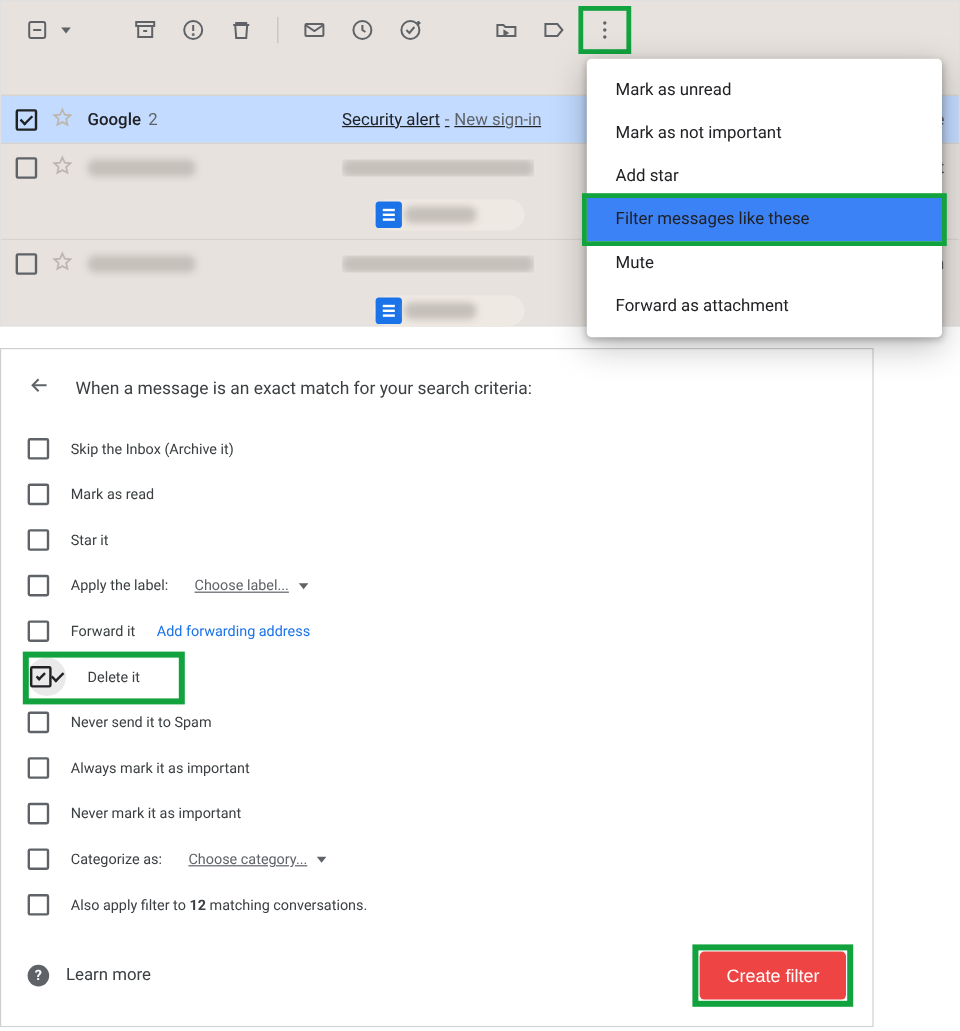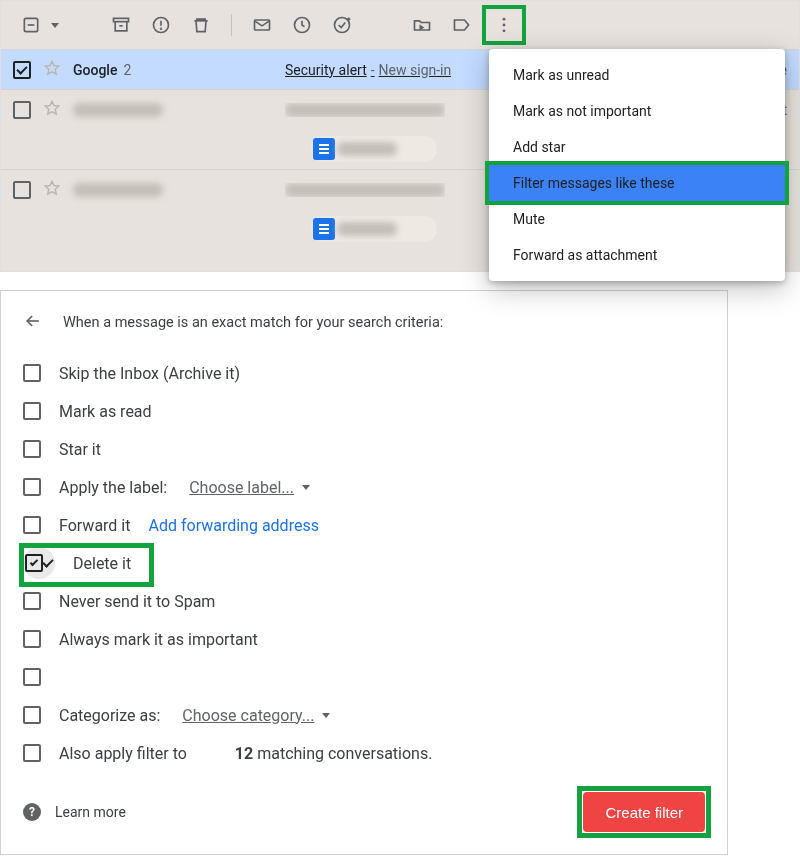--- a/index.html
+++ b/index.html
@@ -42,21 +42,21 @@
   .spacer36{width:36px;}
 
   .hl-green{ outline:4px solid #12a33f; outline-offset:-2px; }
 
   .rows { }
   .row {
     display:flex; align-items:center;
     height:40px; padding:0 12px; gap:12px;
     border-top:1px solid #d8d3cd;
   }
-  .row.sel{ background:#c2dbff; }
+  .row.sel{ background:#c2dbff;margin-top:30px; }
   .cb{ width:18px;height:18px;border:2px solid #5f6368;border-radius:2px;display:flex;align-items:center;justify-content:center;background:#fff0; }
   .cb.checked{border-color:#202124;}
   .cb.checked::after{content:"";width:8px;height:4px;border-left:2px solid #202124;border-bottom:2px solid #202124;transform:rotate(-45deg);margin-top:-2px;}
   .star{color:#bdb7b0;}
   .star svg{width:18px;height:18px;}
   .sender{font-weight:500;min-width:200px;display:flex;gap:6px;align-items:center;}
   .count{color:#5f6368;font-weight:400;}
   .subj{display:flex;gap:4px;align-items:center;overflow:hidden;white-space:nowrap;text-decoration:underline;}
   .sgrey{color:#5f6368;}
   .blur{ filter: blur(3px); background:#c4bfb9; color:transparent; border-radius:6px; height:14px;}
@@ -82,26 +82,26 @@
   .filter-panel{
     width:728px; margin-top:18px;
     border:1px solid #d0d0d0;
     padding:20px 22px 22px 22px;
     position:relative;
   }
   .fpheader{display:flex;align-items:center;gap:20px;margin-bottom:20px;}
   .back svg{width:20px;height:20px;color:#5f6368;}
   .fptxt{font-size:14.5px;color:#3c4043;}
 
-  .opt{display:flex;align-items:center;gap:18px;height:38px;font-size:16px;color:#3c4043;}
+  .opt{display:flex;align-items:center;gap:18px;height:38px;font-size:12px;color:#3c4043;}
   .opt .cb{flex:0 0 auto;}
   .link{color:#1a73e8;cursor:pointer;}
   .ddl{display:flex;align-items:center;gap:6px;color:#5f6368;margin-left:4px;text-decoration:underline;}
   .ddl .caret{border-top-color:#5f6368;}
-  .opt b{font-weight:700;margin-left:44px;}
+  .opt b{font-weight:700;}
 
   .hl-box{position:absolute;border:5px solid #12a33f;pointer-events:none;}
 
   .footer{display:flex;align-items:center;justify-content:space-between;margin-top:20px;}
   .learn{display:flex;align-items:center;gap:14px;color:#3c4043;}
   .qmark{width:18px;height:18px;border-radius:50%;background:#5f6368;color:#fff;display:flex;align-items:center;justify-content:center;font-size:12px;font-weight:700;}
   .create{background:#ef4444;color:#fff;border:none;border-radius:4px;height:40px;padding:0 22px;font-size:15px;cursor:pointer;}
 
 </style>
 </head>
@@ -310,20 +310,21 @@
   <div class="opt">
     <div class="cb"></div>
     <span>Never send it to Spam</span>
   </div>
   <div class="opt">
     <div class="cb"></div>
     <span>Always mark it as important</span>
   </div>
   <div class="opt">
     <div class="cb"></div>
+    <span>Never mark it as important</span>
   </div>
   <div class="opt">
     <div class="cb"></div>
     <span>Categorize as:</span>
     <span class="ddl">
       <span>Choose category...</span>
       <span class="caret"></span>
     </span>
   </div>
   <div class="opt">

